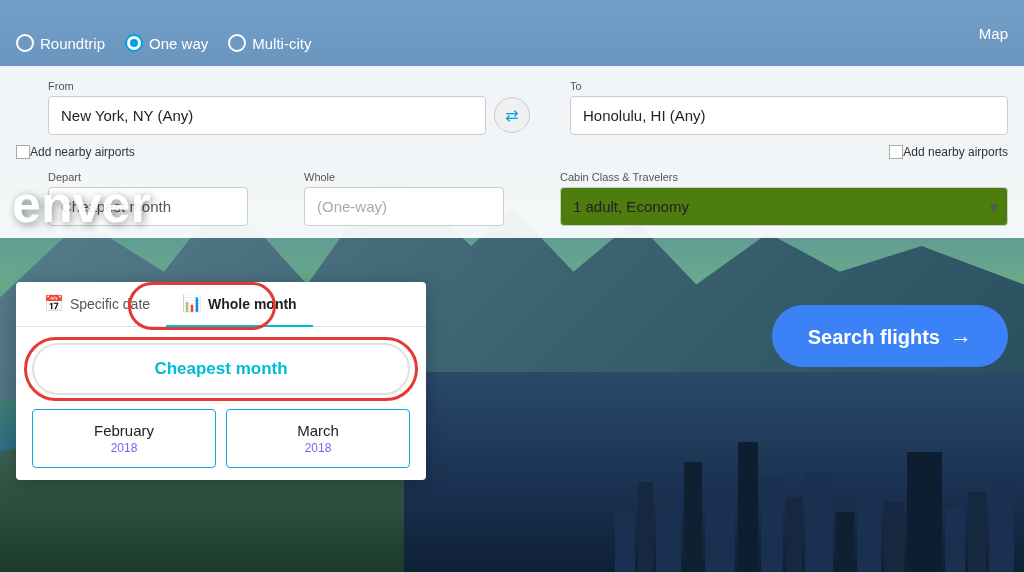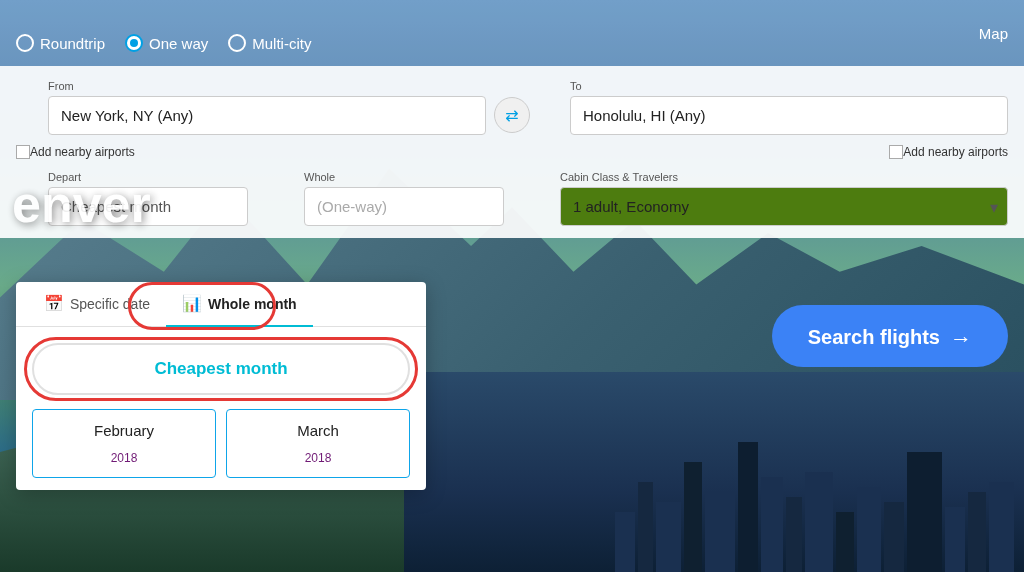--- a/index.html
+++ b/index.html
@@ -136,21 +136,21 @@
     }
 
     
     .month-grid { display: flex; gap: 10px; }
     .month-option {
       flex: 1; border: 1px solid #0ea5e9; border-radius: 4px;
       padding: 12px 8px; text-align: center; cursor: pointer;
       background: white;
     }
     .month-name { font-size: 15px; color: #222; font-weight: 500; }
-    .month-year { font-size: 12px; color: #701a75; margin-top: 12px; }
+    .month-year { font-size: 12px; color: #8b5cf6; margin-top: 2px; }
 
     
     .search-btn {
       position: absolute;
       top: 305px;
       right: 16px;
       background: #3b82f6; color: white;
       border: none; border-radius: 40px;
       padding: 18px 36px;
       font-size: 20px; font-weight: 700;

